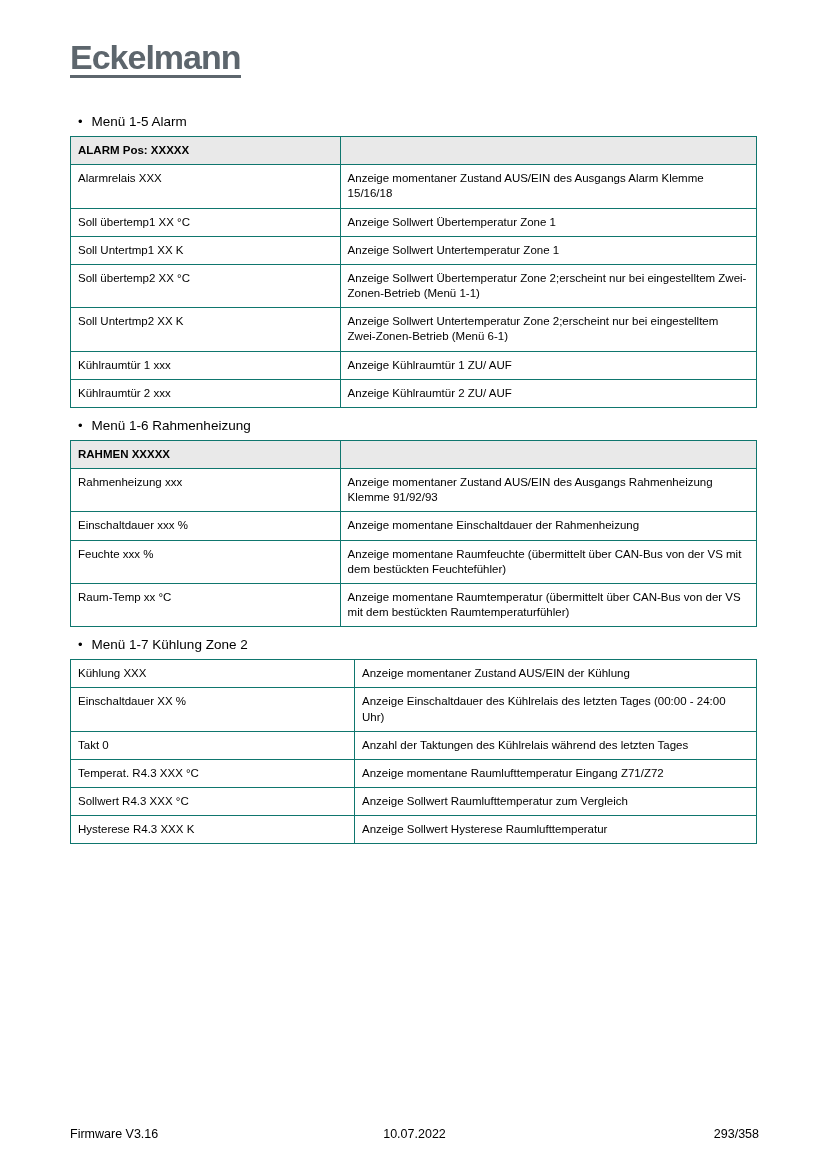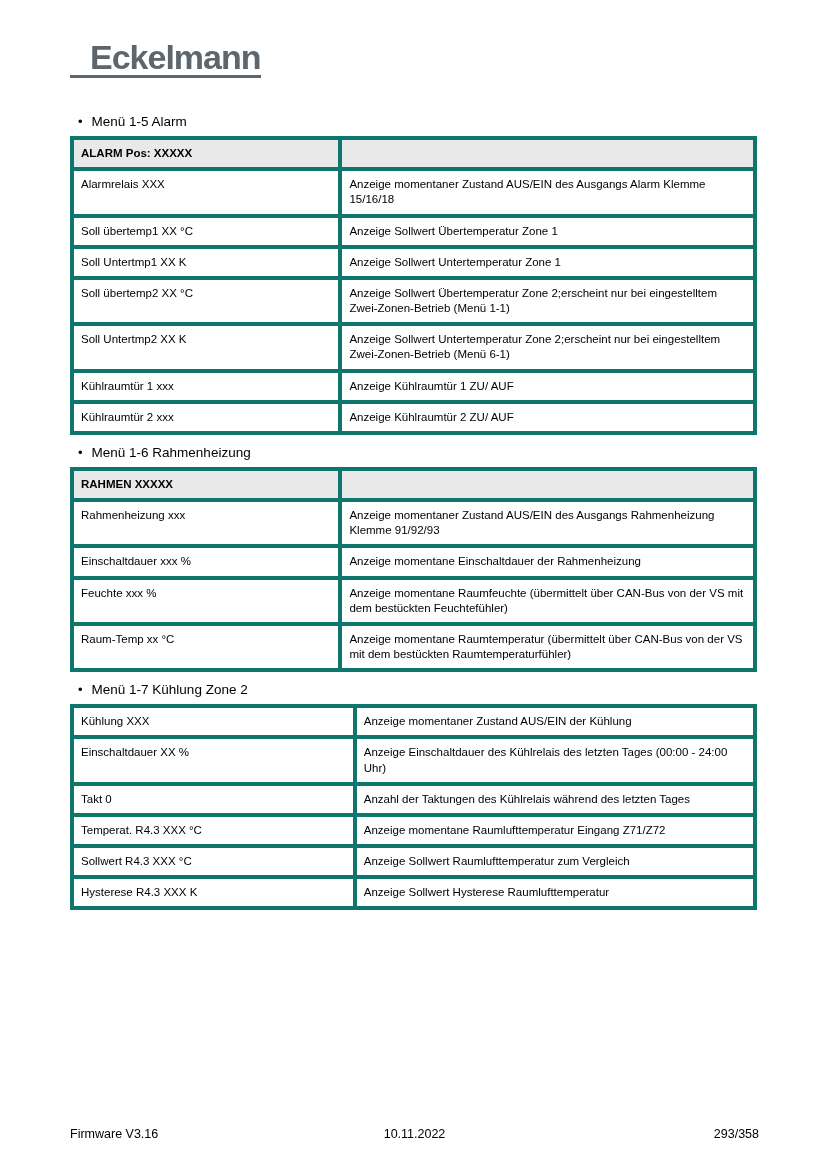--- a/index.html
+++ b/index.html
@@ -8,40 +8,40 @@
     width:827px; height:1169px;
     font-family:"Liberation Sans", sans-serif;
     color:#000; position:relative; overflow:hidden;
   }
   .page { position:relative; width:827px; height:1169px; padding:40px 70px 0 70px; }
 
   
   .logo-wrap { display:inline-block; }
   .logo-text {
     font-size:34px; font-weight:bold; color:#5d666d;
-    letter-spacing:-1px; line-height:1.0;margin-left:20px;
+    letter-spacing:-1px; line-height:1.0;
   }
   .logo-rule { height:3px; background:#5d666d; width:100%; margin-top:1px; }
 
   
   .content { margin-top:36px; }
   .section { margin-bottom:10px; }
   .heading {
     font-size:13.5px; color:#000; margin:0 0 7px 8px;
     display:flex; align-items:baseline;
   }
   .heading .bullet { margin-right:9px; font-size:13px; }
 
   
   table.menu-table {
     width:100%; border-collapse:collapse; table-layout:fixed;
     font-size:11.5px;
   }
   table.menu-table td {
-    border:4px solid #0f766e; padding:6px 7px 6px 7px;
+    border:1px solid #0f766e; padding:6px 7px 6px 7px;
     vertical-align:top; line-height:1.32; word-wrap:break-word;
   }
   table.menu-table tr.head-row td {
     background:#e9e9e9; font-weight:bold; padding:6px 7px;
   }
   .sec-0 table.menu-table td.c1, .sec-1 table.menu-table td.c1 { width:39.3%; }
   .sec-2 table.menu-table td.c1 { width:41.4%; }
 
   
   .footer {
@@ -167,17 +167,17 @@
               <td class="c1">Hysterese R4.3 XXX K</td>
               <td class="c2">Anzeige Sollwert Hysterese Raumlufttemperatur</td>
             </tr>
           </tbody>
         </table>
       </section>
     </main>
 
   <footer class="footer">
     <span class="f-left">Firmware V3.16</span>
-    <span class="f-center">10.11.2022</span>
+    <span class="f-center">10.07.2022</span>
     <span class="f-right">293/358</span>
   </footer>
 
 </div>
 
 </body></html>

